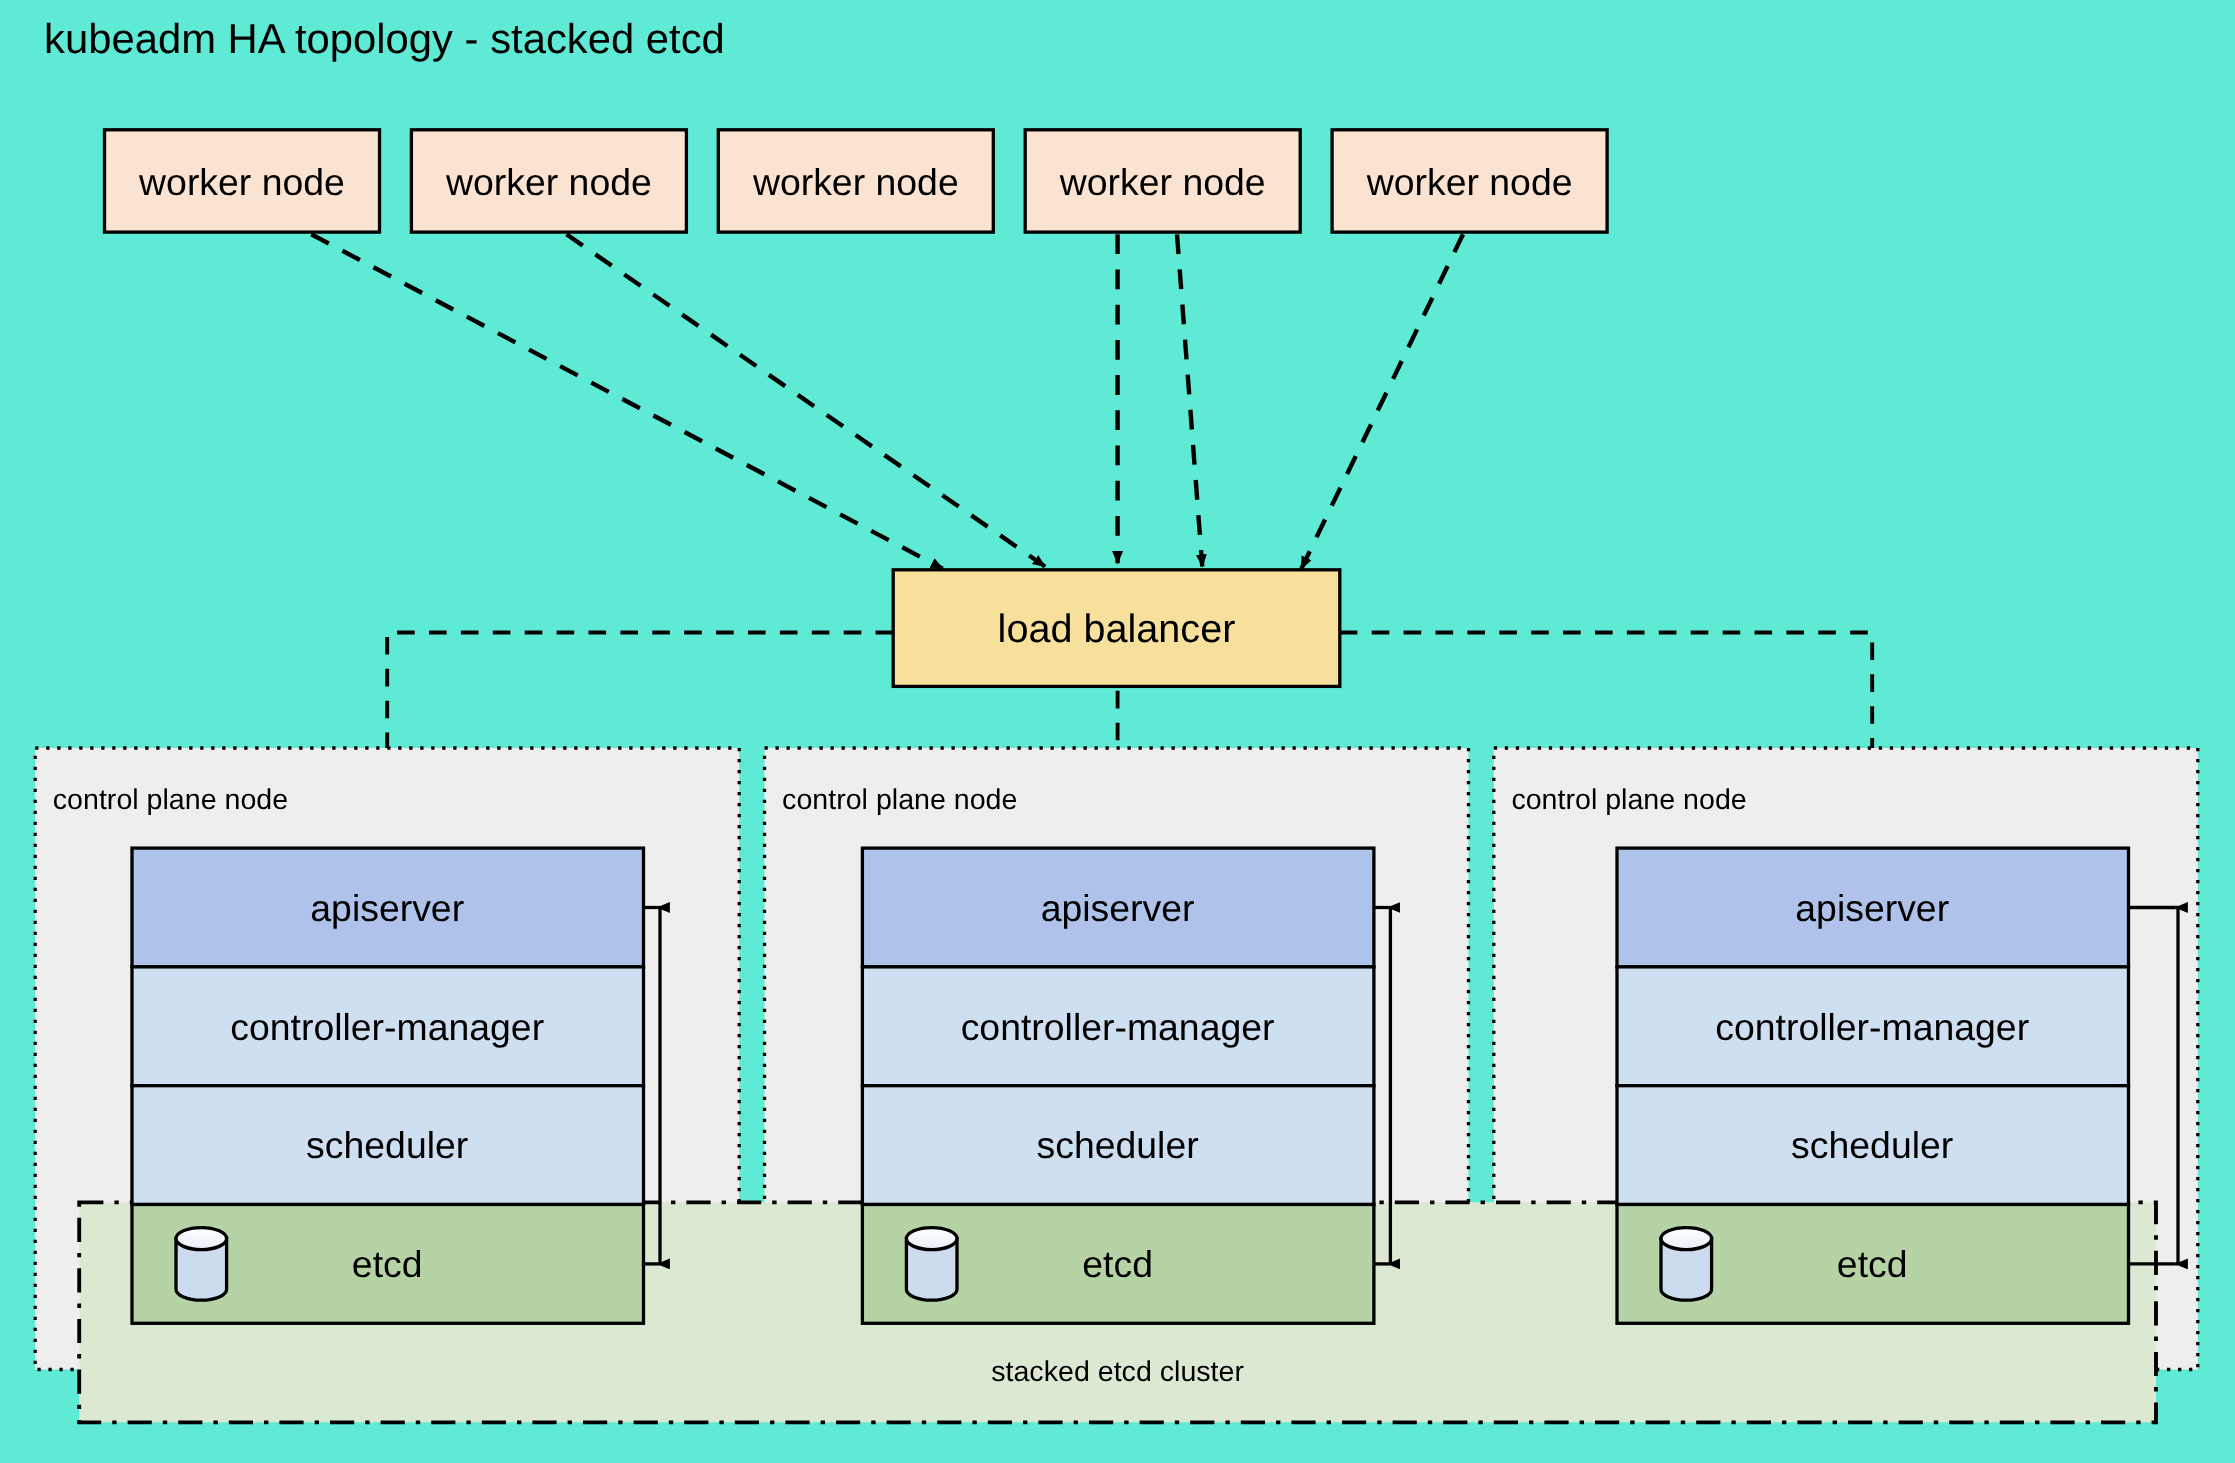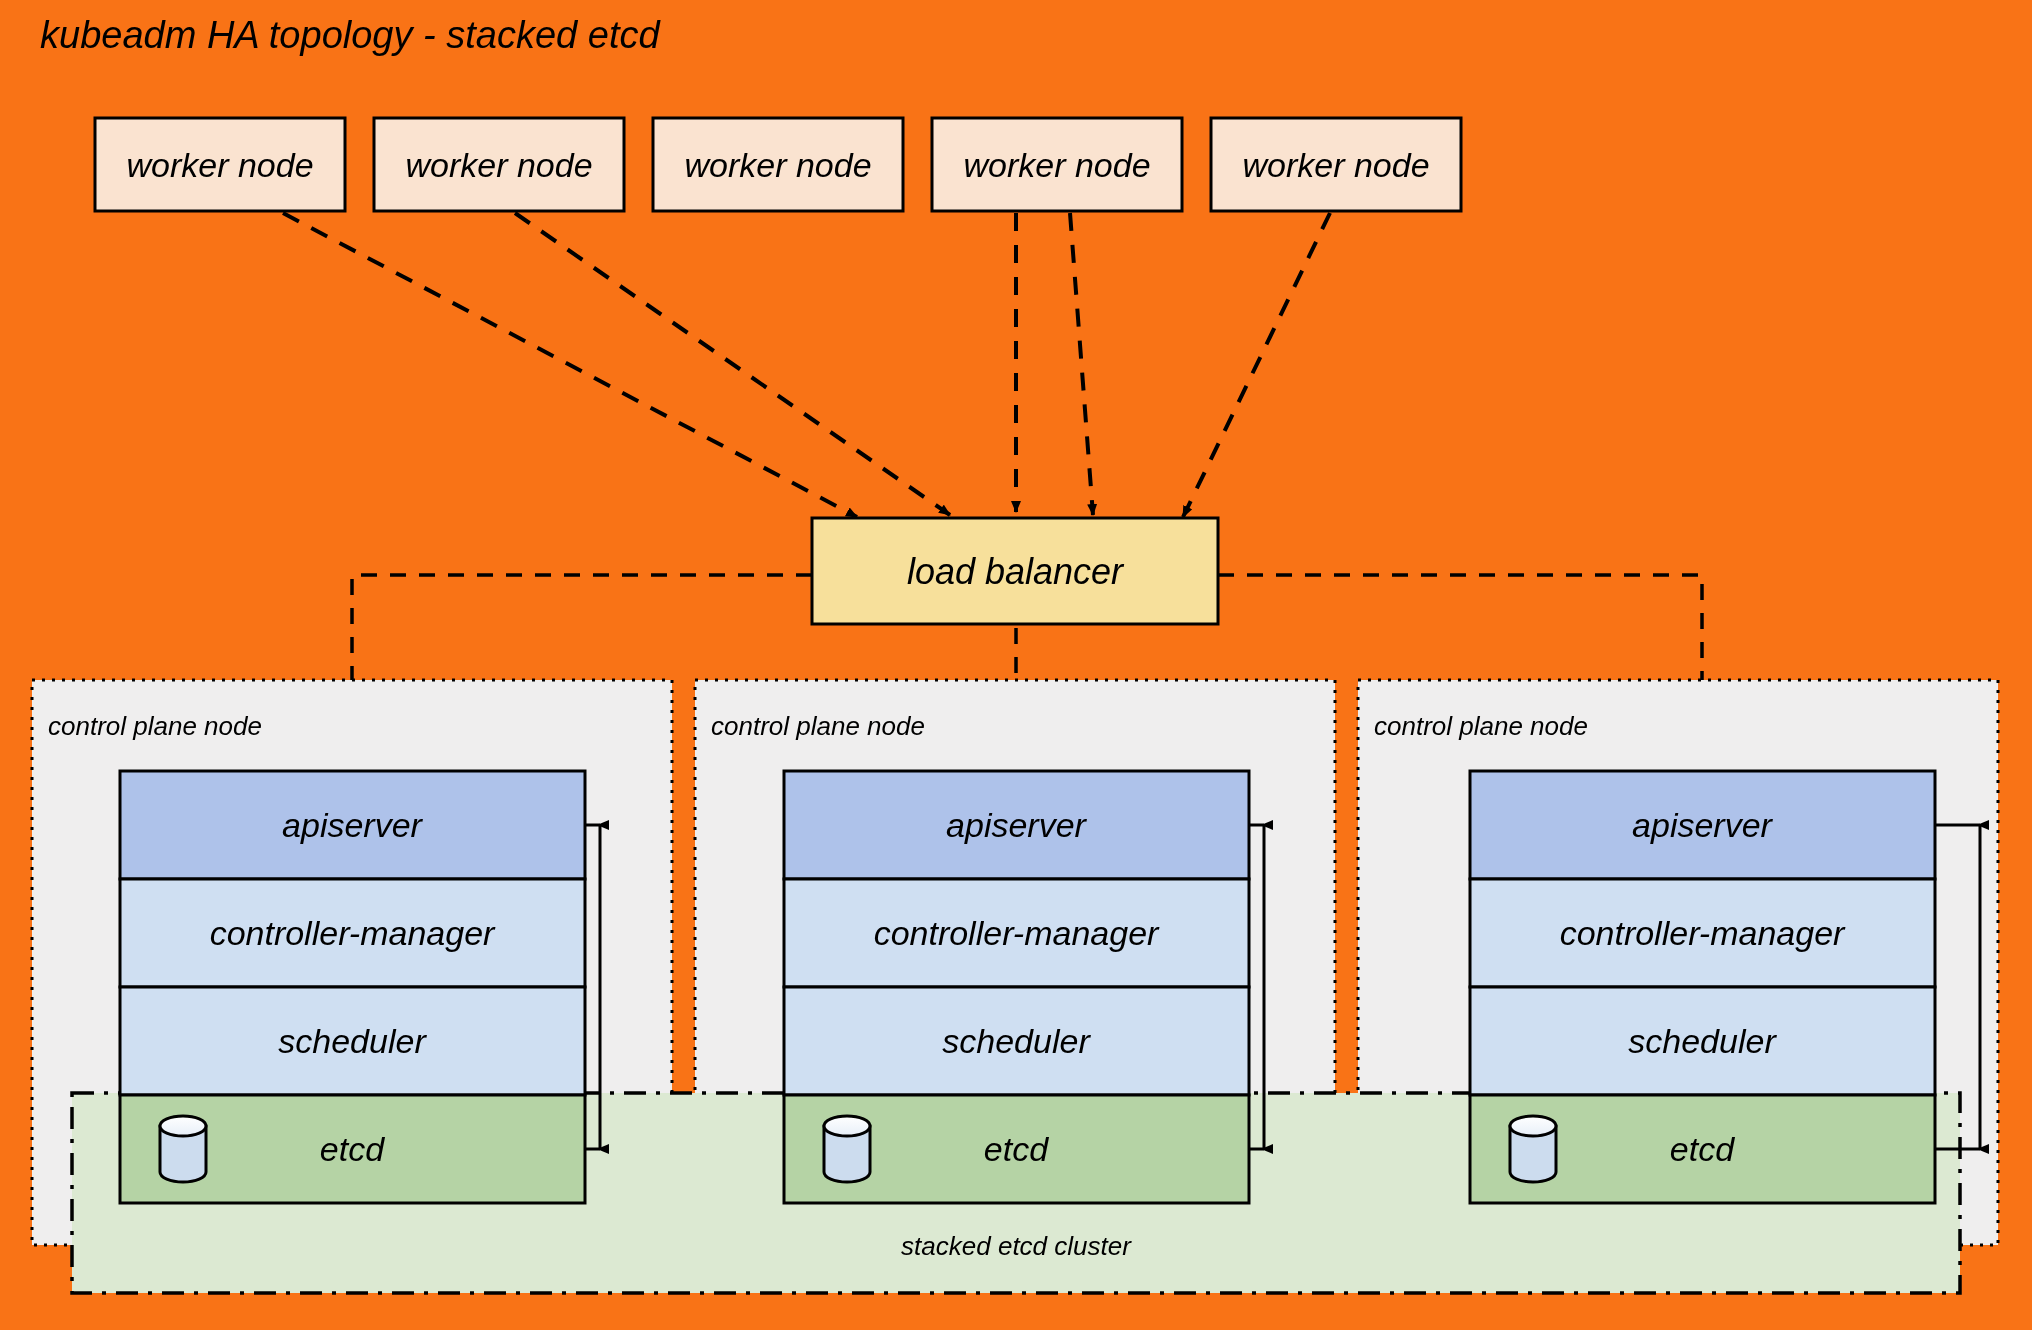--- a/index.html
+++ b/index.html
@@ -10,22 +10,21 @@
   body {
     width: 2032px;
     height: 1330px;
     font-family: "Liberation Sans", sans-serif;
     overflow: hidden;
   }
   #diagram-root {
     position: relative;
     width: 2032px;
     height: 1330px;
-    background: #f97316;
-    font-style: italic;
+    background: #5eead4;
   }
   svg.diagram {
     display: block;
     width: 2032px;
     height: 1330px;
   }
   text {
     font-family: "Liberation Sans", sans-serif;
     fill: #000000;
   }

